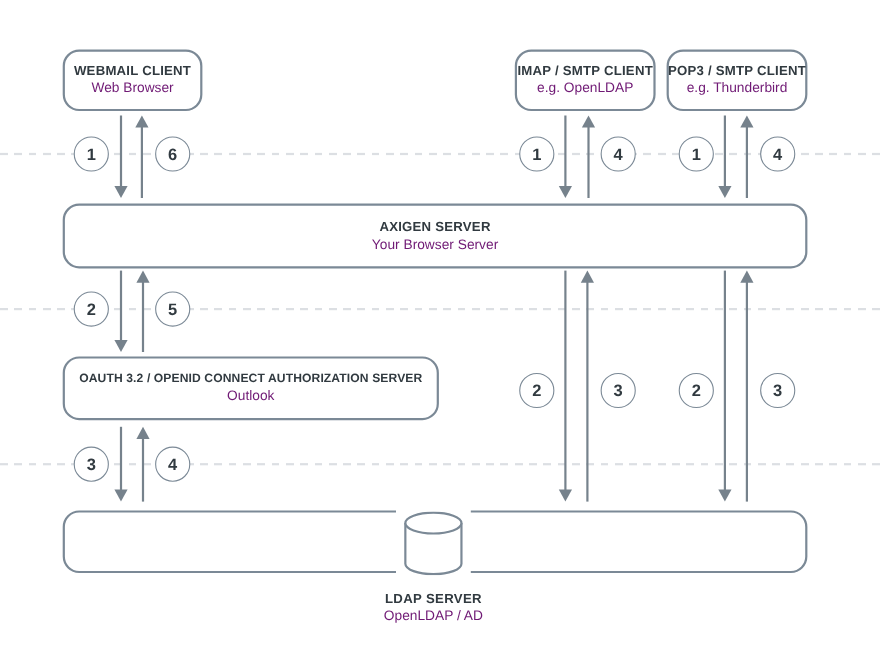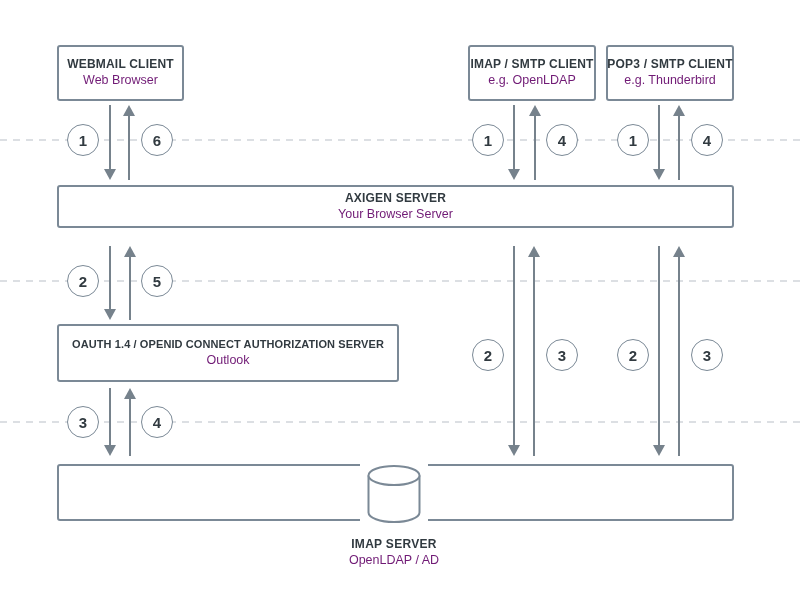--- a/index.html
+++ b/index.html
@@ -7,21 +7,21 @@
     position:relative;width:800px;height:600px;background:#ffffff;
     font-family:"Liberation Sans","DejaVu Sans",sans-serif;
     overflow:hidden;
   }
   .lane-divider{
     position:absolute;left:0;width:800px;height:2px;z-index:1;
     background:repeating-linear-gradient(90deg,#dcdfe3 0,#dcdfe3 7px,transparent 7px,transparent 13px);
   }
   .node{
     position:absolute;box-sizing:border-box;background:#ffffff;
-    border:2px solid #7b8996;border-radius:3px;z-index:2;
+    border:2px solid #7b8996;border-radius:15px;z-index:2;
     display:flex;flex-direction:column;align-items:center;justify-content:center;
     text-align:center;
   }
   .node-title{
     font-size:12px;font-weight:bold;color:#313a40;letter-spacing:.2px;
     line-height:15px;white-space:nowrap;
   }
   .node-title.tight{font-size:11px;letter-spacing:.1px;}
   .node-subtitle{
     font-size:12.5px;color:#701a75;line-height:17px;white-space:nowrap;
@@ -72,39 +72,39 @@
   <div class="node" style="left:468px;top:45px;width:128px;height:56px">
     <div class="node-title">IMAP / SMTP CLIENT</div>
     <div class="node-subtitle">e.g. OpenLDAP</div>
   </div>
 
   <div class="node" style="left:606px;top:45px;width:128px;height:56px">
     <div class="node-title">POP3 / SMTP CLIENT</div>
     <div class="node-subtitle">e.g. Thunderbird</div>
   </div>
 
-  <div class="node" style="left:57px;top:185px;width:677px;height:43px">
+  <div class="node" style="left:57px;top:185px;width:677px;height:59px">
     <div class="node-title">AXIGEN SERVER</div>
     <div class="node-subtitle">Your Browser Server</div>
   </div>
 
   <div class="node" style="left:57px;top:324px;width:342px;height:58px">
-    <div class="node-title tight">OAUTH 1.4 / OPENID CONNECT AUTHORIZATION SERVER</div>
+    <div class="node-title tight">OAUTH 3.2 / OPENID CONNECT AUTHORIZATION SERVER</div>
     <div class="node-subtitle">Outlook</div>
   </div>
 
   <div class="node" style="left:57px;top:464px;width:677px;height:57px"></div>
   <div class="cyl-wrap">
     <svg width="54" height="58" viewBox="0 0 54 58" aria-hidden="true">
       <path d="M1.5,10.5 v37 a25.5,9.5 0 0 0 51,0 v-37" fill="#ffffff" stroke="#7b8996" stroke-width="2"></path>
       <ellipse cx="27" cy="10.5" rx="25.5" ry="9.5" fill="#ffffff" stroke="#7b8996" stroke-width="2"></ellipse>
     </svg>
   </div>
   <div class="ldap-label">
-    <div class="node-title">IMAP SERVER</div>
+    <div class="node-title">LDAP SERVER</div>
     <div class="node-subtitle">OpenLDAP / AD</div>
   </div>
 
   <div class="arrow down" style="left:104px;top:105px;height:75px">
       <div class="shaft"></div>
     </div>
   <div class="arrow up" style="left:123px;top:105px;height:75px">
       <div class="shaft"></div>
     </div>
 

